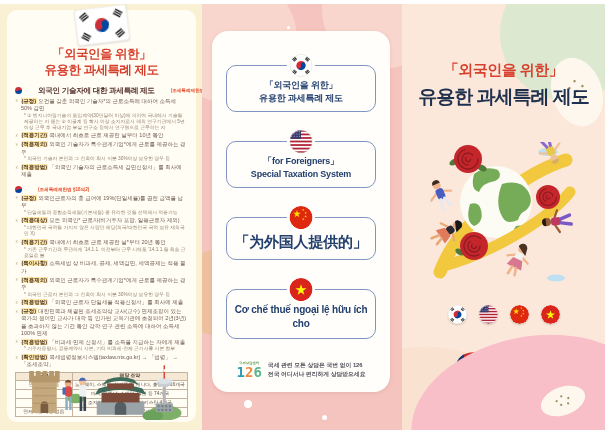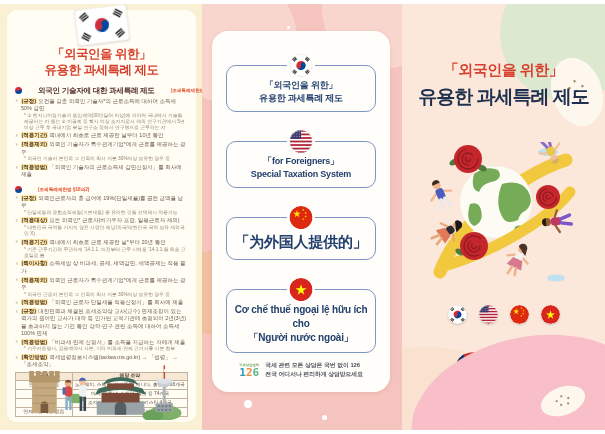--- a/index.html
+++ b/index.html
@@ -32,21 +32,21 @@
 .blob{position:absolute;border-radius:50%}
 .mid-card{position:absolute;left:10px;right:12px;top:27px;bottom:38px;background:#fffefb;border-radius:16px;padding:34px 14px 0;box-shadow:0 1px 4px rgba(120,60,50,.12)}
 .lang-box{position:relative;border:1.5px solid #8095c2;border-radius:10px;padding:13px 4px 7px;margin-bottom:29px;text-align:center}
 .flag{position:absolute;top:-12px;left:50%;transform:translateX(-50%);width:23px;height:23px;border-radius:50%;overflow:hidden;background:#fff;box-shadow:0 0 0 2.5px #fffefb}
 .flag svg,.flag2 svg{display:block;width:100%;height:100%}
 .box-line{font-weight:bold;color:#24406e;line-height:1.4;letter-spacing:-0.2px}
 .fs-kr{font-size:9px}.fs-en{font-size:9px}.fs-zh{font-size:15px}.fs-vi{font-size:10px}
 .call-footer{position:absolute;left:0;right:0;bottom:13px;display:flex;justify-content:center;align-items:center;gap:6px}
 .logo126{text-align:center}
 .logo126-top{font-size:3.2px;color:#5a9a4a;font-weight:bold;letter-spacing:0.2px}
-.logo126-num{font-size:11px;font-weight:bold;line-height:1;font-family:"DejaVu Sans Mono",monospace}
+.logo126-num{font-size:14px;font-weight:bold;line-height:1;font-family:"DejaVu Sans Mono",monospace}
 .d1{color:#2e9bb5}.d2{color:#f08a3c}.d3{color:#58b88c}
 .call-text{font-size:5.8px;color:#4a4a55;font-weight:bold;line-height:1.55}
 
 
 .right-title{position:absolute;top:54px;left:0;right:0;text-align:center;font-weight:bold;line-height:1.6}
 .rt1{font-size:15px;color:#d8402e;letter-spacing:-0.5px}
 .rt2{font-size:19px;color:#20314f;letter-spacing:-1px}
 .globe-illus{position:absolute;left:22px;top:138px;width:158px;height:164px}
 .flags-row{position:absolute;top:301px;left:0;right:0;display:flex;justify-content:center;gap:12px}
 .flag2{width:19px;height:19px;border-radius:50%;overflow:hidden;background:#fff;box-shadow:0 1px 2px rgba(0,0,0,.18)}
@@ -326,21 +326,20 @@
       <div class="box-line fs-zh">「为外国人提供的」</div>
     </div>
     <div class="lang-box">
       <span class="flag">
           <svg viewBox="0 0 40 40">
             <circle cx="20" cy="20" r="20" fill="#da251d"></circle>
     <path d="M0,-1 L0.588,0.809 L-0.951,-0.309 L0.951,-0.309 L-0.588,0.809 Z" fill="#ffff00" transform="translate(20,21) scale(10)"></path>
           </svg>
         </span>
       <div class="box-line fs-vi">Cơ chế thuế ngoại lệ hữu ích cho</div>
-      <div class="box-line fs-vi">「Người nước ngoài」</div>
     </div>
 
     <div class="call-footer">
       <div class="logo126">
         <div class="logo126-top">국세상담센터</div>
         <div class="logo126-num"><span class="d1">1</span><span class="d2">2</span><span class="d3">6</span></div>
       </div>
       <div class="call-text">
         <div>국세 관련 모든 상담은 국번 없이 126</div>
         <div>전국 어디서나 편리하게 상담받으세요</div>

